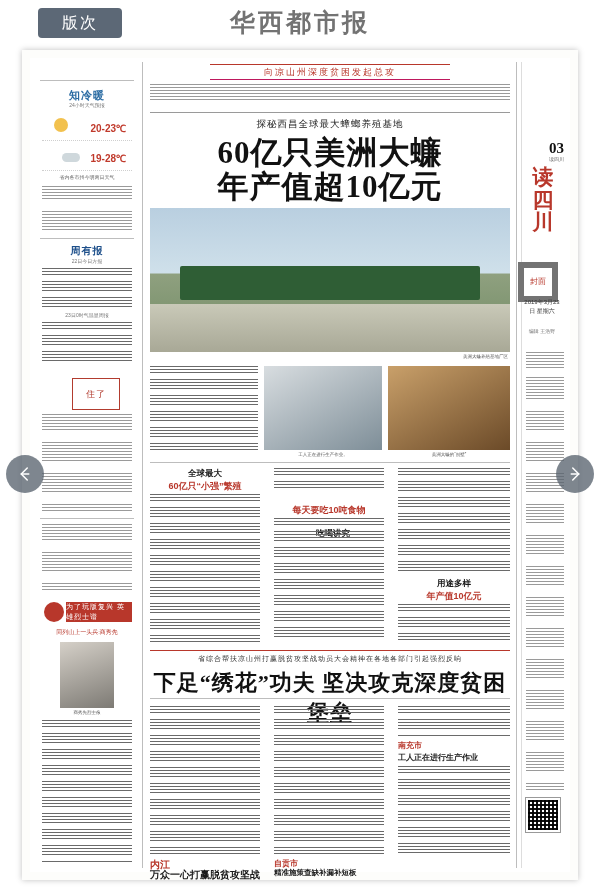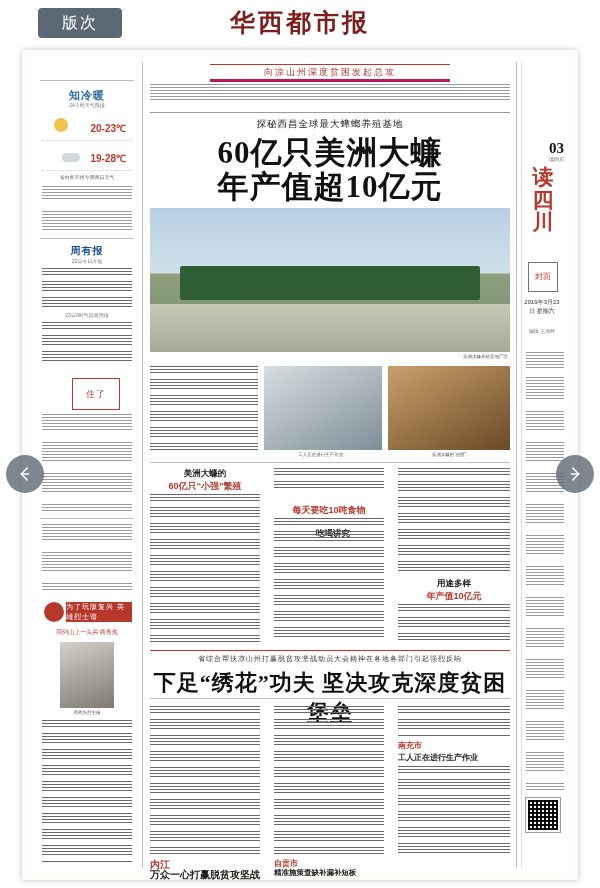--- a/index.html
+++ b/index.html
@@ -33,21 +33,21 @@
     letter-spacing: 2px;
     display: flex;
     align-items: center;
     justify-content: center;
   }
   .masthead-top {
     position: absolute;
     left: 0; top: 6px;
     width: 600px;
     text-align: center;
-    color: #7f1d1d;
+    color: #737373;
     font-size: 25px;
     font-weight: bold;
     letter-spacing: 3px;
   }
   
   .paper {
     position: absolute;
     left: 22px; top: 50px;
     width: 556px; height: 830px;
     background: #fdfdfb;
@@ -153,21 +153,21 @@
   .caption {
     position: absolute;
     font-size: 4.5px;
     color: #555;
     text-align: center;
   }
   
   .banner {
     position: absolute;
     border-top: 1px solid #b8372b;
-    border-bottom: 3px solid #be185d;
+    border-bottom: 1px solid #be185d;
     color: #b8372b;
     font-size: 9px;
     display: flex; align-items: center; justify-content: center;
     letter-spacing: 2px;
   }
   .kicker {
     position: absolute;
     text-align: center;
     font-size: 9.5px;
     color: #222;
@@ -216,21 +216,21 @@
     font-size: 21px;
     font-weight: bold;
     color: #b8372b;
     line-height: 1.08;
     font-family: "Liberation Serif", serif;
   }
   .rail-tag {
     position: absolute;
     right: 10px; top: 200px;
     width: 28px; height: 28px;
-    border: 1px solid #737373;
+    border: 6px solid #737373;
     color: #b8372b;
     font-size: 8px;
     display: flex; align-items: center; justify-content: center;
     line-height: 1.1;
     text-align: center;
   }
   .rail-date {
     position: absolute;
     right: 6px; top: 236px;
     width: 40px;
@@ -336,21 +336,21 @@
         <div class="caption" style="left:230px; top:292px; width:130px; text-align:right;">美洲大蠊养殖基地厂区</div>
 
         <div class="lines" style="position:absolute; left:2px; top:304px; width:108px; height:84px;"></div>
         <div class="photo" style="left:116px; top:304px; width:118px; height:84px; background:linear-gradient(150deg,#d8dde0,#7e8e98);"></div>
         <div class="photo" style="left:240px; top:304px; width:122px; height:84px; background:linear-gradient(150deg,#c9a06a,#6b4a28);"></div>
         <div class="caption" style="left:116px; top:390px; width:118px;">工人正在进行生产作业。</div>
         <div class="caption" style="left:240px; top:390px; width:122px;">美洲大蠊的“别墅”</div>
 
         <div class="hrule" style="left:2px; top:400px; width:360px;"></div>
 
-        <div class="colhead" style="left:2px; top:406px; width:110px;">美洲大蠊的</div>
+        <div class="colhead" style="left:2px; top:406px; width:110px;">全球最大</div>
         <div class="colhead-red" style="left:2px; top:418px; width:110px;">60亿只“小强”繁殖</div>
         <div class="lines" style="position:absolute; left:2px; top:432px; width:110px; height:148px;"></div>
 
         <div class="colhead" style="left:130px; top:430px; width:110px;margin-top:36px;">吃喝讲究</div>
         <div class="colhead-red" style="left:126px; top:442px; width:110px;">每天要吃10吨食物</div>
         <div class="lines" style="position:absolute; left:126px; top:406px; width:110px; height:20px;"></div>
         <div class="lines" style="position:absolute; left:126px; top:456px; width:110px; height:124px;"></div>
 
         <div class="colhead" style="left:250px; top:516px; width:112px;">用途多样</div>
         <div class="colhead-red" style="left:250px; top:528px; width:112px;">年产值10亿元</div>

